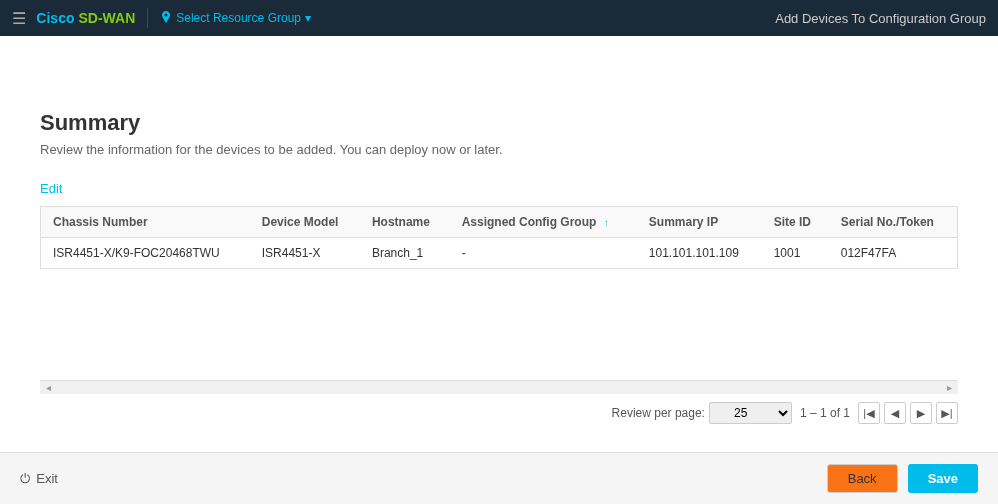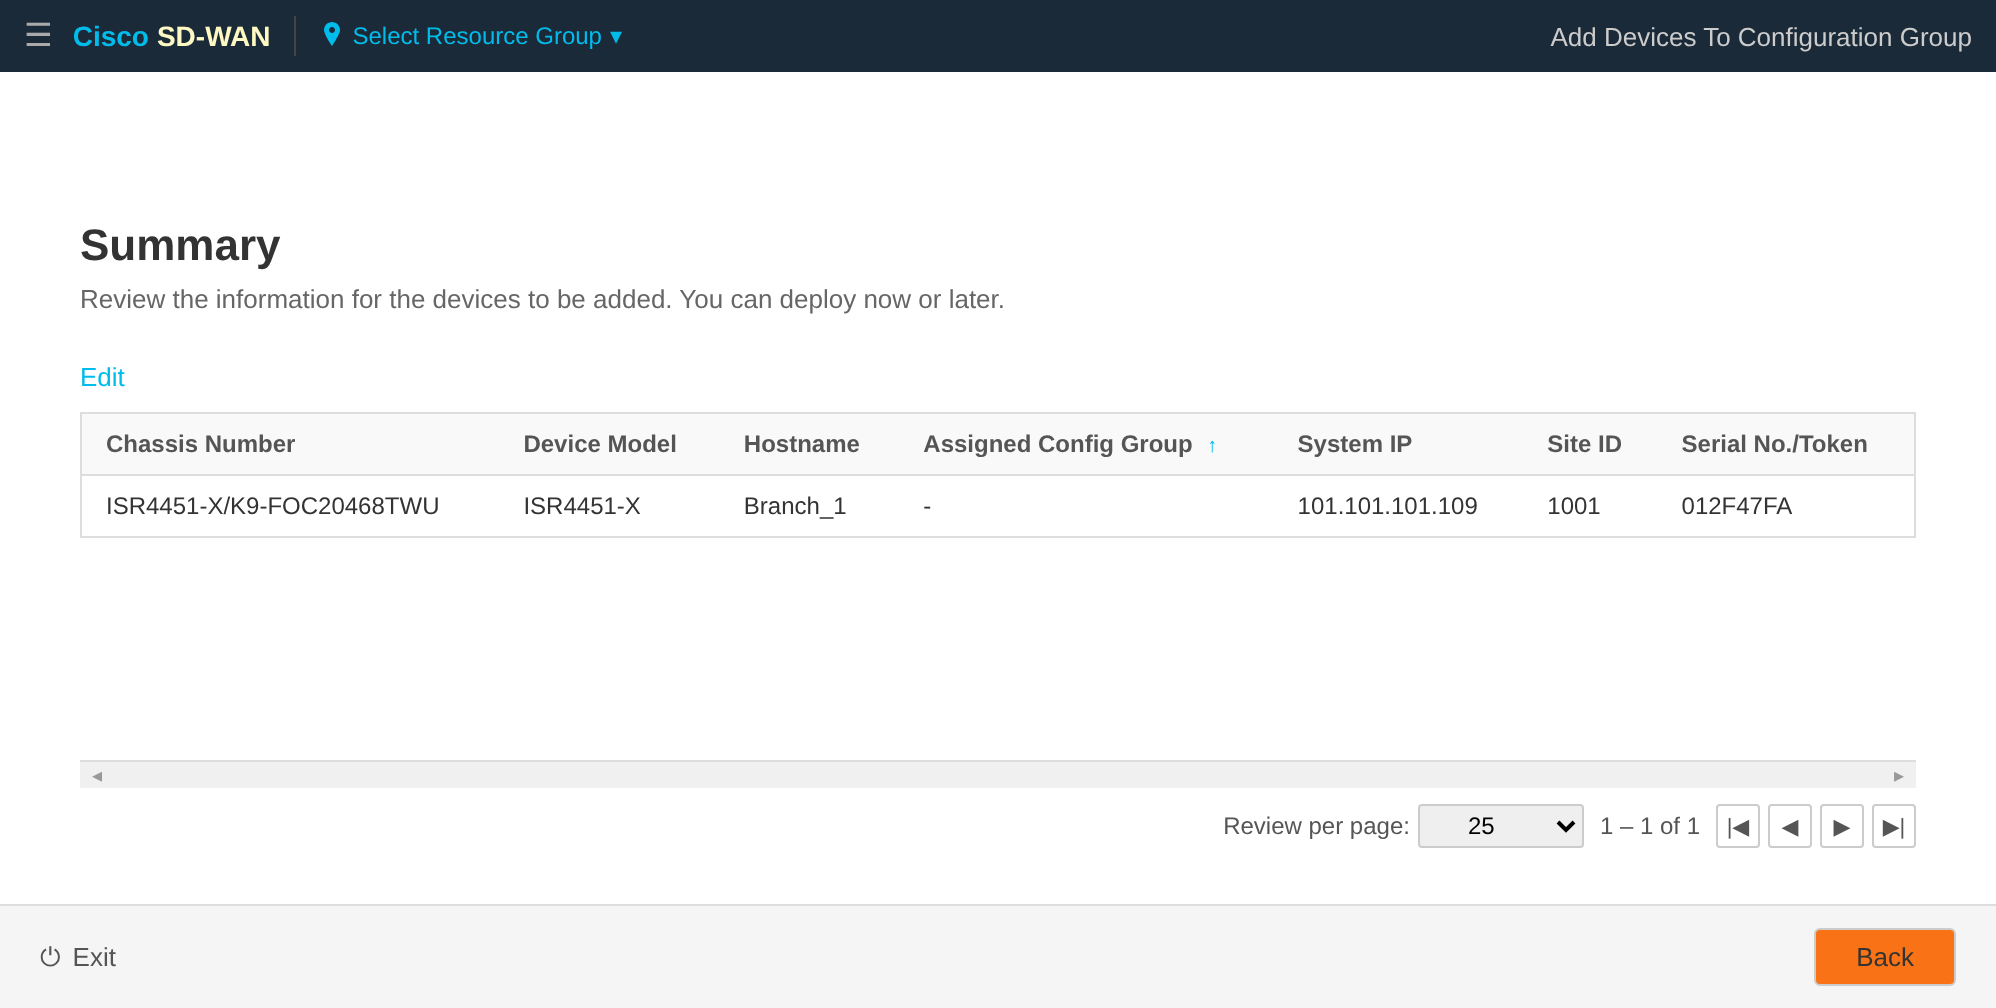--- a/index.html
+++ b/index.html
@@ -24,21 +24,21 @@
       display: flex;
       align-items: center;
       gap: 4px;
     }
     .brand-cisco {
       color: #00bceb;
       font-weight: bold;
       font-size: 14px;
     }
     .brand-sdwan {
-      color: #fef9c3;
+      color: #84cc16;
       font-weight: bold;
       font-size: 14px;
     }
     .nav-divider {
       width: 1px;
       height: 20px;
       background: #444;
       margin: 0 12px;
     }
     .nav-resource-group {
@@ -287,21 +287,21 @@
     <div class="scroll-container">
       <table class="data-table">
         <thead>
           <tr>
             <th>Chassis Number</th>
             <th>Device Model</th>
             <th>Hostname</th>
             <th>
               Assigned Config Group <span class="sort-icon">↑</span>
             </th>
-            <th>System IP</th>
+            <th>Summary IP</th>
             <th>Site ID</th>
             <th>Serial No./Token</th>
           </tr>
         </thead>
         <tbody id="table-body">
         <tr>
               <td>ISR4451-X/K9-FOC20468TWU</td>
               <td>ISR4451-X</td>
               <td>Branch_1</td>
               <td>-</td>
@@ -335,14 +335,15 @@
   </div>
 </div>
 
 <footer class="footer">
   <div class="footer-left">
     <span>⏻</span>
     <span>Exit</span>
   </div>
   <div class="footer-right">
     <button class="btn-back">Back</button>
+    <button class="btn-save">Save</button>
   </div>
 </footer>
 
 </body></html>

